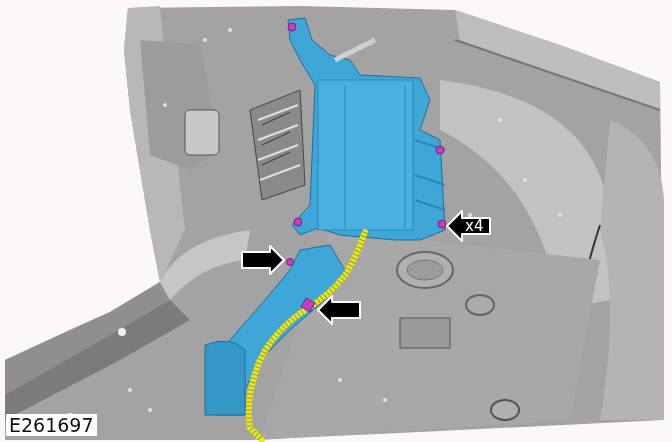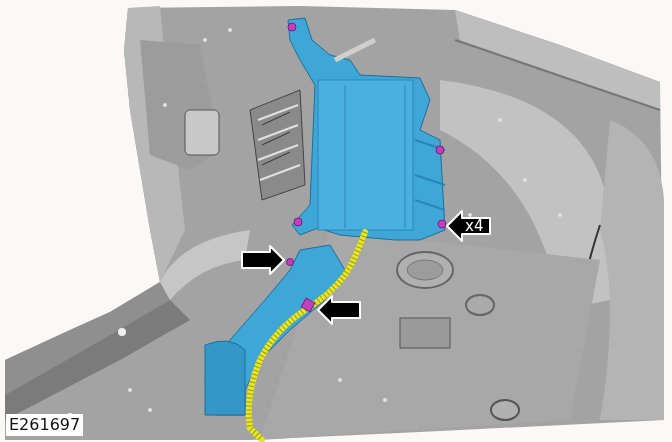--- a/index.html
+++ b/index.html
@@ -1,21 +1,21 @@
 <!DOCTYPE html>
 <html><head>
 <meta charset="utf-8">
 <style>
   html, body { margin:0; padding:0; }
   body { width:672px; height:442px; background:#fdf8f8; overflow:hidden; position:relative; font-family:"DejaVu Sans", sans-serif; }
   #canvas { position:absolute; left:0; top:0; width:672px; height:442px; }
   .ref-label {
     position:absolute; left:6px; top:414px; height:22px; padding:0 3px;
     background:#ffffff; color:#111; font-family:"DejaVu Sans", sans-serif;
-    font-size:16px; line-height:22px; letter-spacing:0;
+    font-size:19px; line-height:22px; letter-spacing:0;
   }
   .callout-text { font-family:"DejaVu Sans", sans-serif; font-size:15px; fill:#ffffff; }
 </style>
 </head>
 <body>
 
 <div id="canvas">
 <svg width="672" height="442" viewBox="0 0 672 442" xmlns="http://www.w3.org/2000/svg">
 
   <rect x="0" y="0" width="672" height="442" fill="#fdf8f8"></rect>

